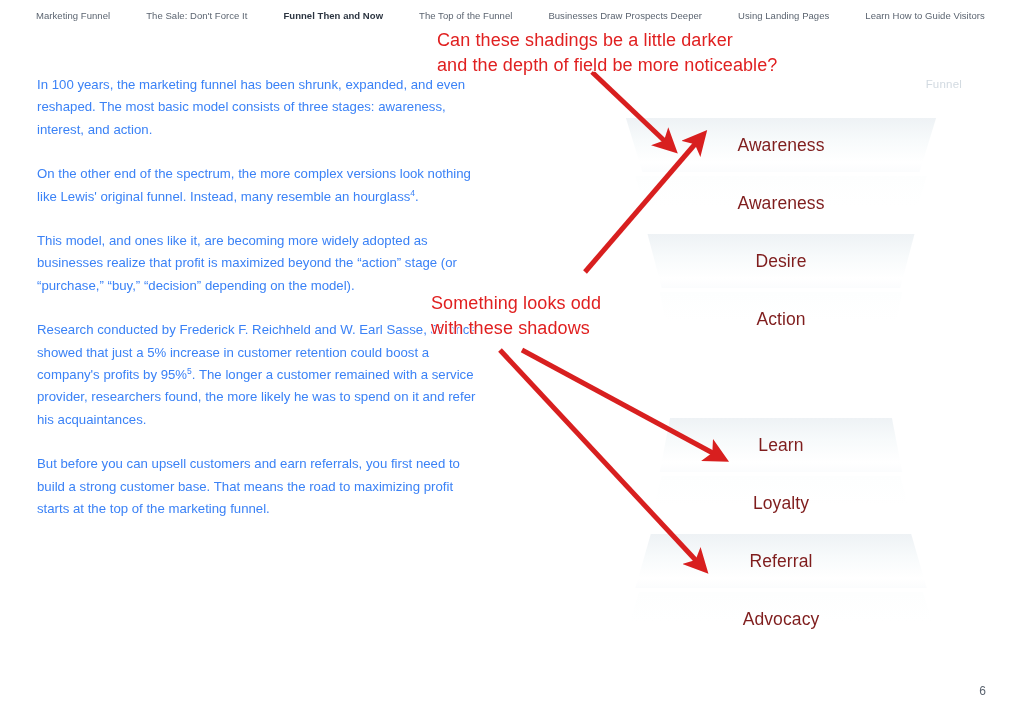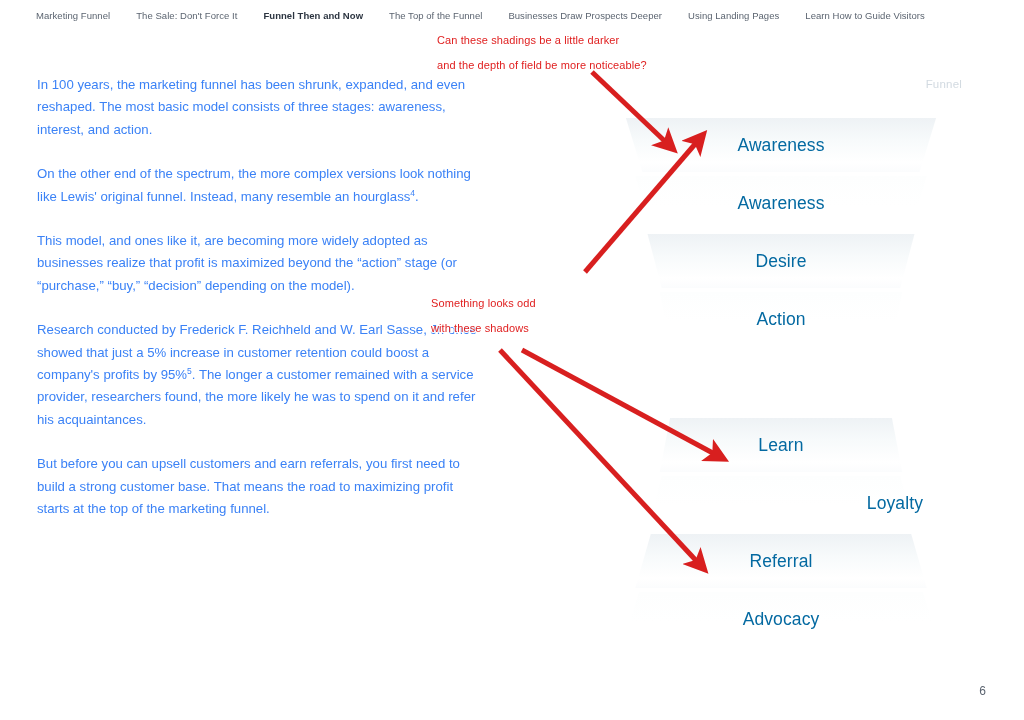--- a/index.html
+++ b/index.html
@@ -24,21 +24,21 @@
     height: 30px;
     display: flex;
     align-items: center;
     padding-left: 36px;
     box-sizing: border-box;
   }
   .nav-item {
     font-size: 9.5px;
     color: #5b6470;
     white-space: nowrap;
-    margin-right: 26px;
+    margin-right: 36px;
     letter-spacing: 0.05px;
   }
   .nav-item.active {
     font-weight: bold;
     color: #2b3440;
   }
 
   
   #article {
     position: absolute;
@@ -90,29 +90,29 @@
   }
   .stage.light .stage-shape {
     background: linear-gradient(180deg, #fdfefe 0%, #ffffff 55%, #ffffff 100%);
     box-shadow: 0 8px 10px -5px rgba(125,140,155,0.26),
                 0 2px 3px rgba(125,140,155,0.12);
   }
   .stage-label {
     position: relative;
     z-index: 2;
     font-size: 17.5px;
-    color: #0369a1;
+    color: #7f1d1d;
     letter-spacing: 0.1px;
   }
 
   
   .annotation {
     position: absolute;
     color: #e02020;
-    font-size: 11px;
+    font-size: 18px;
     line-height: 25px;
     letter-spacing: 0.1px;
     text-shadow: 1px 1px 0 rgba(255,255,255,0.95),
                  -1px 1px 0 rgba(255,255,255,0.95);
     white-space: pre-line;
   }
   #annotation-shadings {
     left: 437px;
     top: 28px;
     width: 450px;
@@ -187,21 +187,21 @@
     <div class="stage-shape" style="clip-path: polygon(3% 0%, 97% 0%, 92% 100%, 8% 100%); border-radius:4px;"></div>
     <span class="stage-label">Desire</span>
   </div>
 
 
   <div class="stage" style="left:92px; top:348px; width:258px; height:54px;">
     <div class="stage-shape" style="clip-path: polygon(7% 0%, 93% 0%, 97% 100%, 3% 100%); border-radius:4px;"></div>
     <span class="stage-label">Learn</span>
   </div>
 
-  <div class="stage light" style="left:79px; top:406px; width:284px; height:54px;justify-content:flex-end;">
+  <div class="stage light" style="left:79px; top:406px; width:284px; height:54px;">
     <div class="stage-shape" style="clip-path: polygon(8% 0%, 92% 0%, 97% 100%, 3% 100%); border-radius:4px;"></div>
     <span class="stage-label">Loyalty</span>
   </div>
 
   <div class="stage" style="left:66px; top:464px; width:310px; height:54px;align-items:center;">
     <div class="stage-shape" style="clip-path: polygon(8% 0%, 92% 0%, 97% 100%, 3% 100%); border-radius:4px;"></div>
     <span class="stage-label">Referral</span>
   </div>
 
   <div class="stage light" style="left:52px; top:522px; width:338px; height:54px;">

